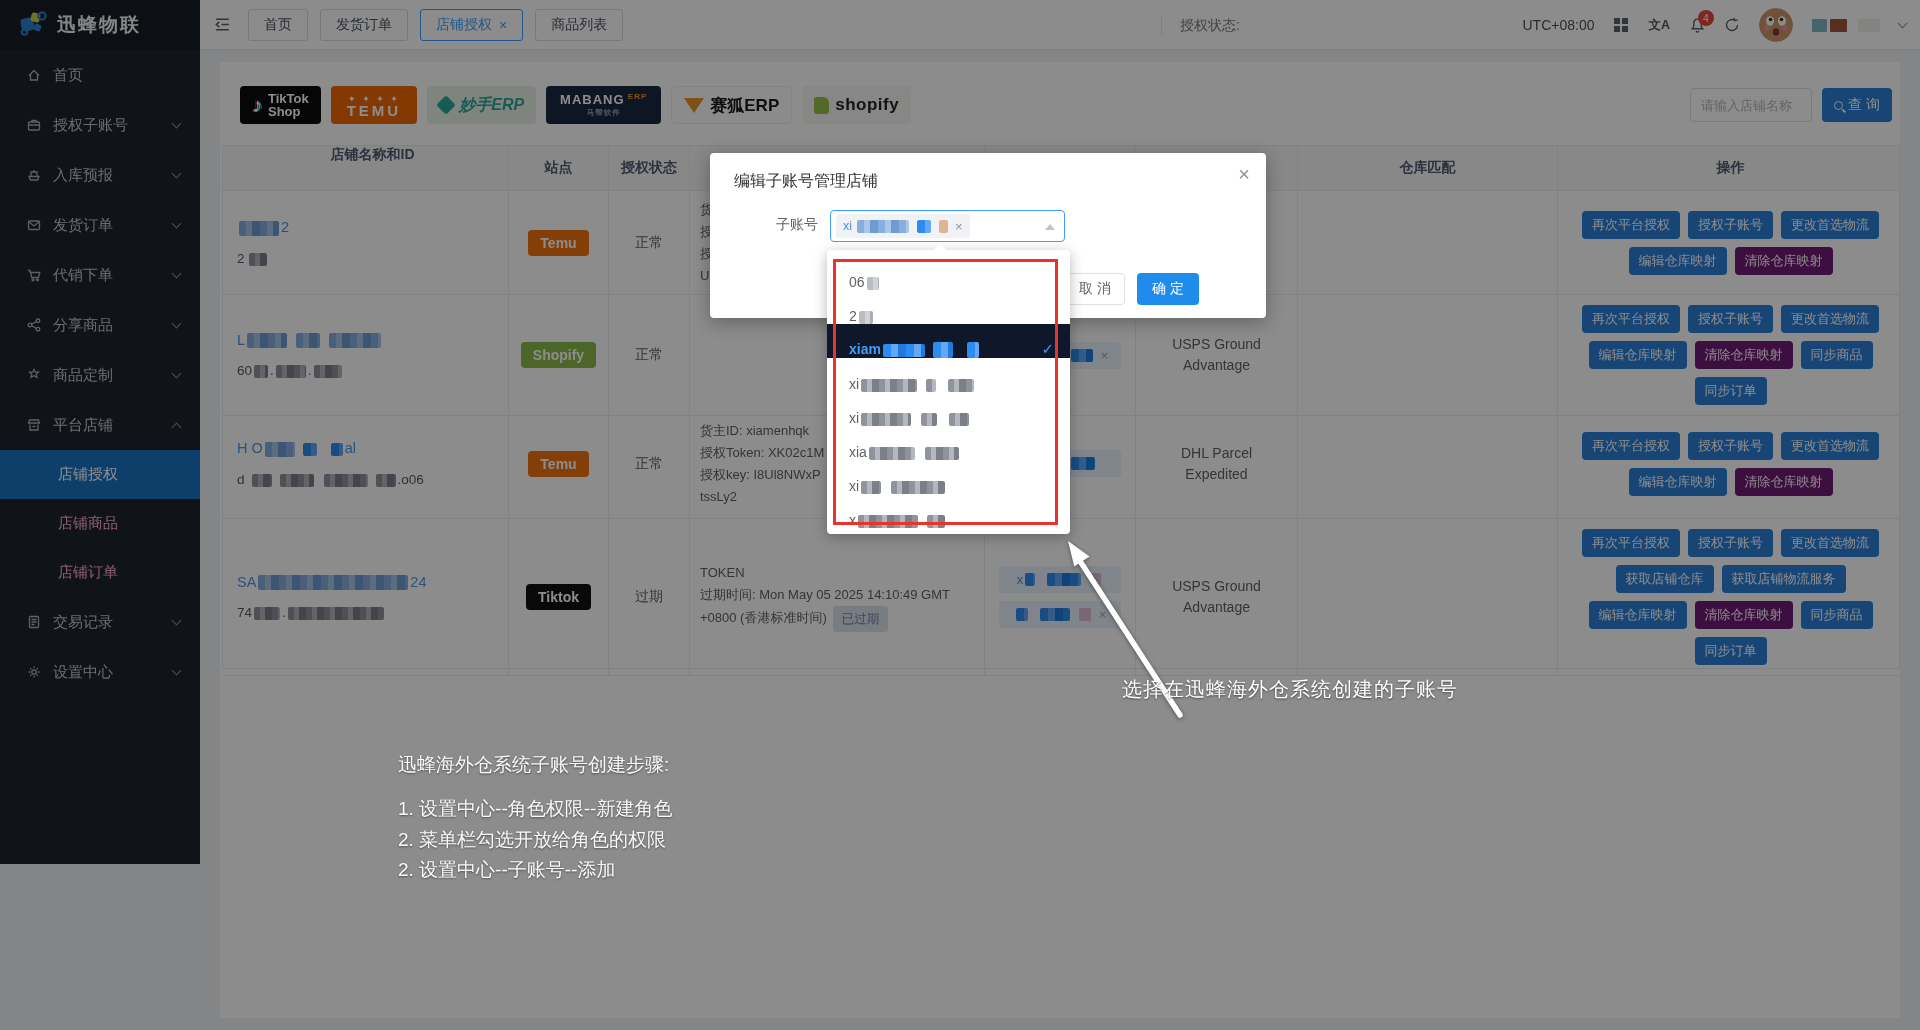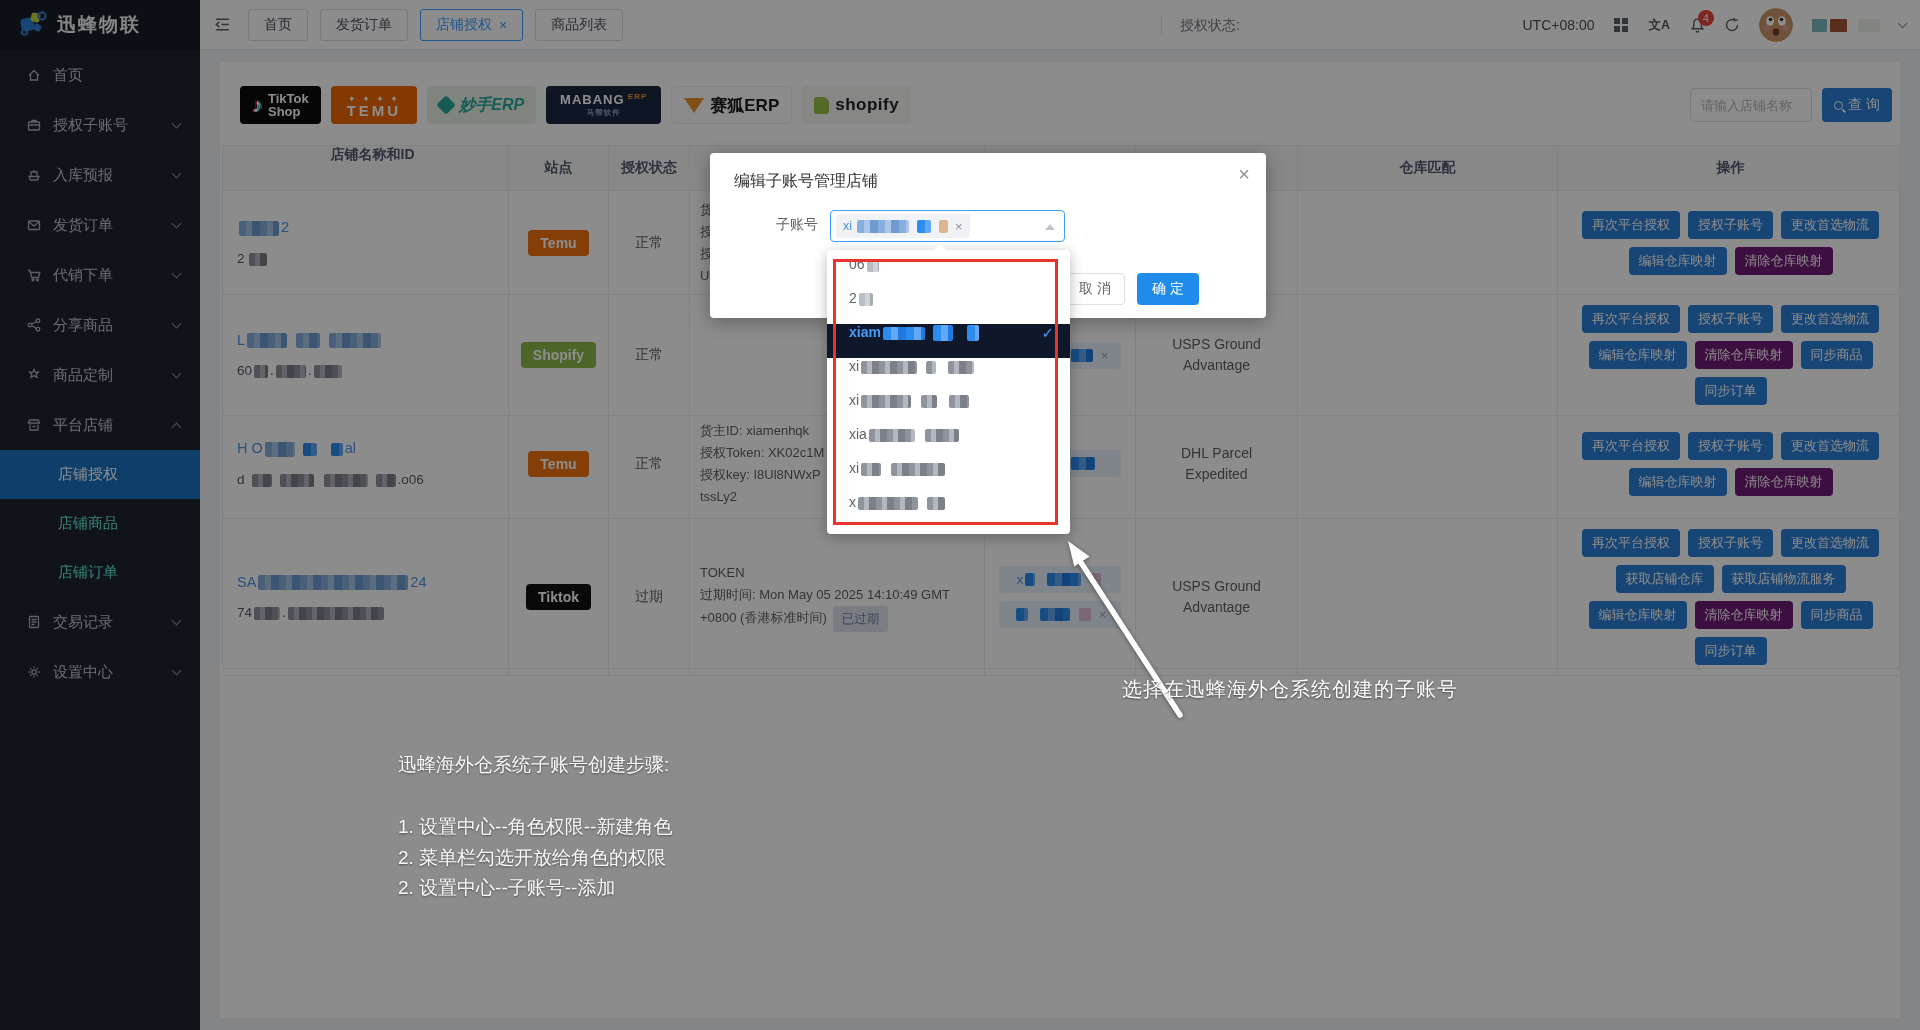--- a/index.html
+++ b/index.html
@@ -1,29 +1,29 @@
 <!DOCTYPE html>
 <html><head>
 <meta charset="utf-8">
 <style>
 html,body{margin:0;padding:0;width:1920px;height:1030px;overflow:hidden;
   font-family:"Liberation Sans","DejaVu Sans",sans-serif;background:#f0f2f5;position:relative}
 *{box-sizing:border-box}
 
 
-#sidebar{position:absolute;left:0;top:0;width:200px;height:1030px;background:#1e242d;z-index:1}
+#sidebar{position:absolute;left:0;top:0;width:200px;height:864px;background:#1e242d;z-index:1}
 #logo-row{height:50px;display:flex;align-items:center;padding-left:18px;background:#171c23}
 #logo-text{color:#f2f4f7;font-size:19px;font-weight:bold;letter-spacing:2px;margin-left:9px}
 .menu-item{height:50px;display:flex;align-items:center;padding:0 20px 0 26px;color:#bfc5cd;font-size:15px;cursor:pointer}
 .menu-item .mi-icon{width:16px;height:16px;margin-right:11px;color:#aab1bb;flex:0 0 16px}
 .menu-item .mi-icon svg{display:block}
 .chev{width:7px;height:7px;border-right:1.5px solid #8a919c;border-bottom:1.5px solid #8a919c;
   transform:rotate(45deg);margin-left:auto;margin-top:-3px}
 .chev.up{transform:rotate(-135deg);margin-top:4px}
-.sub-item{height:49px;display:flex;align-items:center;padding-left:58px;color:#5eead4;font-size:15px;cursor:pointer}
+.sub-item{height:49px;display:flex;align-items:center;padding-left:58px;color:#f9a8d4;font-size:15px;cursor:pointer}
 .sub-item.active{background:#1a72c2;color:#fff}
 
 
 #topbar{position:absolute;left:200px;top:0;width:1720px;height:50px;background:#fff;border-bottom:1px solid #e4e7ea;z-index:1}
 #fold-icon{position:absolute;left:14px;top:16px;color:#5a5f66}
 #tab-bar{position:absolute;left:48px;top:9px;display:flex;gap:12px}
 .tab{height:32px;display:flex;align-items:center;gap:7px;padding:0 15px;border:1px solid #d8dce5;
   border-radius:3px;font-size:14px;color:#495060;background:#fff;cursor:pointer;white-space:nowrap}
 .tab.active{border-color:#409eff;color:#409eff}
 .tab-x{font-size:14px;color:inherit}
@@ -132,32 +132,32 @@
   border-right:5px solid transparent;border-bottom:6px solid #c0c4cc}
 #btn-cancel{position:absolute;left:355px;top:120px;width:60px;height:32px;background:#fff;border:1px solid #dcdfe6;
   border-radius:4px;color:#606266;font-size:14px;cursor:pointer}
 #btn-confirm{position:absolute;left:427px;top:120px;width:62px;height:32px;background:#1f8ceb;border:none;
   border-radius:4px;color:#fff;font-size:14px;cursor:pointer}
 
 #dropdown{position:absolute;left:827px;top:250px;width:243px;height:284px;background:#fff;border-radius:4px;
   box-shadow:0 3px 14px rgba(0,0,0,0.28);z-index:21}
 #dd-notch{position:absolute;top:-4px;left:108px;width:10px;height:10px;background:#fff;transform:rotate(45deg)}
 #dd-list{position:absolute;left:0;right:0;top:6px}
-.dd-option{height:34px;display:flex;align-items:flex-start;padding:0 16px 0 22px;font-size:14px;cursor:pointer}
+.dd-option{height:34px;display:flex;align-items:flex-end;padding:0 16px 0 22px;font-size:14px;cursor:pointer}
 .dd-option.selected{background:#0f172a}
 .t.dim{color:#606266}
 .t.selt{color:#409eff;font-weight:bold}
 .dd-check{margin-left:auto;color:#409eff;font-weight:bold;font-size:15px}
 #red-frame{position:absolute;left:6px;top:9px;width:225px;height:266px;border:3px solid #e8342a;z-index:6;pointer-events:none}
 
 #arrow-svg{position:absolute;left:1020px;top:515px;z-index:25;filter:drop-shadow(0 1px 2px rgba(0,0,0,0.4))}
 #pointer-label{position:absolute;left:1122px;top:676px;z-index:25;color:#fff;font-size:20px;letter-spacing:1px;
   text-shadow:0 1px 2px rgba(0,0,0,0.5)}
 #steps{position:absolute;left:398px;top:752px;z-index:25;color:#fafafa;font-size:19px;text-shadow:0 1px 2px rgba(0,0,0,0.45)}
-#steps-title{margin-bottom:34px}
+#steps-title{margin-bottom:16px}
 .step-line{line-height:30.5px}
 </style>
 </head>
 <body>
 
 <div id="sidebar">
   <div id="logo-row">
     <span>
       <svg width="30" height="30" viewBox="0 0 30 30">
         <rect x="3" y="10" width="13" height="13" rx="3.5" fill="#2f7fd1" transform="rotate(-12 9.5 16.5)"></rect>

